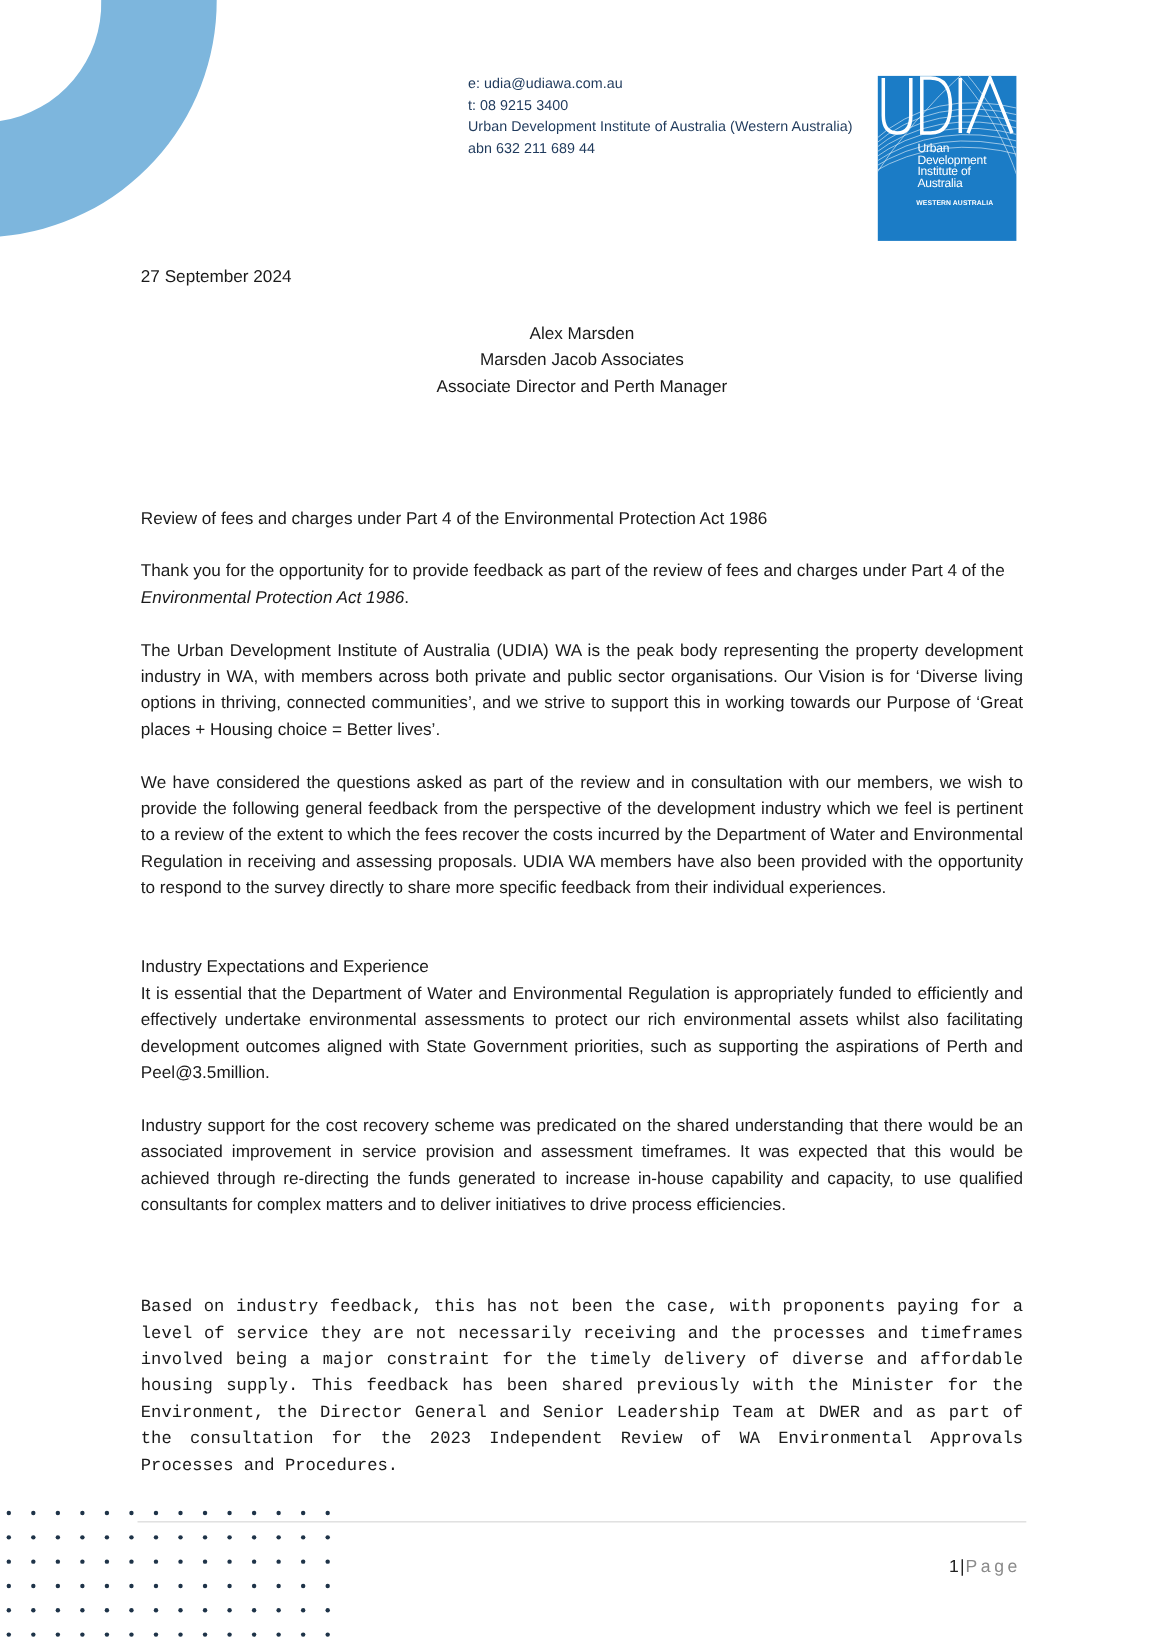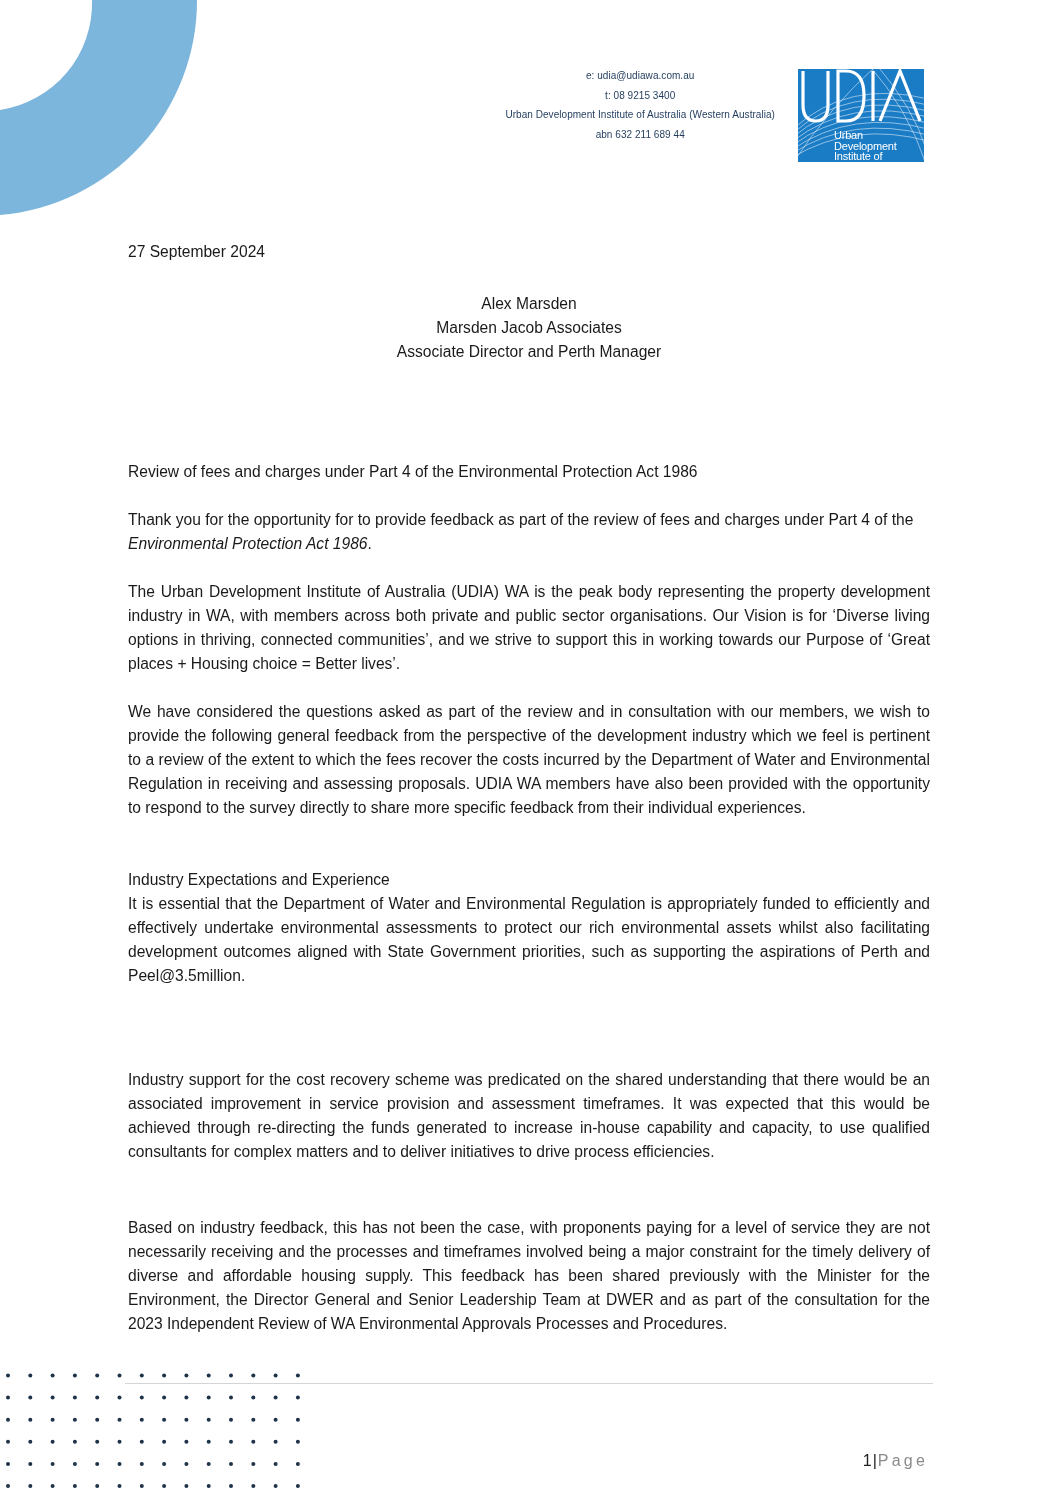--- a/index.html
+++ b/index.html
@@ -1,32 +1,32 @@
 <!DOCTYPE html>
 <html><head>
 <meta charset="utf-8">
 <style>
   html, body { margin: 0; padding: 0; background: #ffffff; }
   body { width: 1058px; height: 1497px; position: relative; overflow: hidden;
          font-family: "Liberation Sans", "DejaVu Sans", sans-serif; color: #1a1a1a; }
   .arc { position: absolute; left: 0; top: 0; }
-  .contact { position: absolute; right: 283px; top: 66px; text-align: center;
-             color: #1f3a5c; font-size: 10px; line-height: 19.6px; white-space: nowrap; }
+  .contact { position: absolute; right: 283px; top: 66px; text-align: left;
+             color: #1f3a5c; font-size: 13px; line-height: 19.6px; white-space: nowrap; }
   .contact div { letter-spacing: 0.05px; }
-  .logo { position: absolute; left: 798px; top: 69px; width: 126px; height: 93px; background: #1b7cc6; overflow: hidden; }
+  .logo { position: absolute; left: 798px; top: 69px; width: 126px; height: 150px; background: #1b7cc6; overflow: hidden; }
   .logo svg { position: absolute; left: 0; top: 0; }
   .logo-words { position: absolute; left: 36px; top: 61px; color: #ffffff; font-size: 11px; line-height: 10.6px; letter-spacing: -0.2px; }
   .logo-region { position: absolute; left: 35px; top: 112px; color: #ffffff; font-size: 6.2px; font-weight: bold; letter-spacing: 0.1px; }
   .block { position: absolute; left: 128px; width: 802px; font-size: 15.6px; line-height: 24px; }
   .just { text-align: justify; }
   .bold { font-weight: normal; }
   .italic { font-style: italic; }
   p { margin: 0; }
   .footer-line { position: absolute; left: 125px; top: 1383px; width: 808px; height: 1px; background: #d4d4d4; }
-  .page-num { position: absolute; right: 130px; top: 1452px; font-size: 16px; color: #222; }
+  .page-num { position: absolute; right: 130px; top: 1416px; font-size: 16px; color: #222; }
   .page-num .sep { color: #222; margin: 0 1px; }
   .page-num .word { color: #8a8a8a; letter-spacing: 3.2px; }
   .dots { position: absolute; left: 0; top: 1360px; }
 </style>
 </head>
 <body>
 
 <svg class="arc" width="220" height="230" viewBox="0 0 220 230">
   <path d="M 197 0 A 215 215 0 0 1 0 215 L 0 110 A 108 108 0 0 0 92 0 Z" fill="#7db6dd"></path>
 </svg>
@@ -100,25 +100,25 @@
 </div>
 
 <div class="block bold" style="top:868px;">
   <p>Industry Expectations and Experience</p>
 </div>
 
 <div class="block just" style="top:892px;">
   <p>It is essential that the Department of Water and Environmental Regulation is appropriately funded to efficiently and effectively undertake environmental assessments to protect our rich environmental assets whilst also facilitating development outcomes aligned with State Government priorities, such as supporting the aspirations of Perth and Peel@3.5million.</p>
 </div>
 
-<div class="block just" style="top:1068px;">
+<div class="block just" style="top:1012px;">
   <p>Industry support for the cost recovery scheme was predicated on the shared understanding that there would be an associated improvement in service provision and assessment timeframes.  It was expected that this would be achieved through re-directing the funds generated to increase in-house capability and capacity, to use qualified consultants for complex matters and to deliver initiatives to drive process efficiencies.</p>
 </div>
 
-<div class="block just" style="top:1216px;">
+<div class="block just" style="top:1176px;font-family:Liberation Mono, monospace;">
   <p>Based on industry feedback, this has not been the case, with proponents paying for a level of service they are not necessarily receiving and the processes and timeframes involved being a major constraint for the timely delivery of diverse and affordable housing supply.  This feedback has been shared previously with the Minister for the Environment, the Director General and Senior Leadership Team at DWER and as part of the consultation for the 2023 Independent Review of WA Environmental Approvals Processes and Procedures.</p>
 </div>
 
 <svg class="dots" id="dots" width="320" height="137" viewBox="0 0 320 137">
     <circle cx="8" cy="15.5" r="2" fill="#1e3348"></circle>
     <circle cx="30.3" cy="15.5" r="2" fill="#1e3348"></circle>
     <circle cx="52.6" cy="15.5" r="2" fill="#1e3348"></circle>
     <circle cx="74.9" cy="15.5" r="2" fill="#1e3348"></circle>
     <circle cx="97.2" cy="15.5" r="2" fill="#1e3348"></circle>
     <circle cx="119.5" cy="15.5" r="2" fill="#1e3348"></circle>

